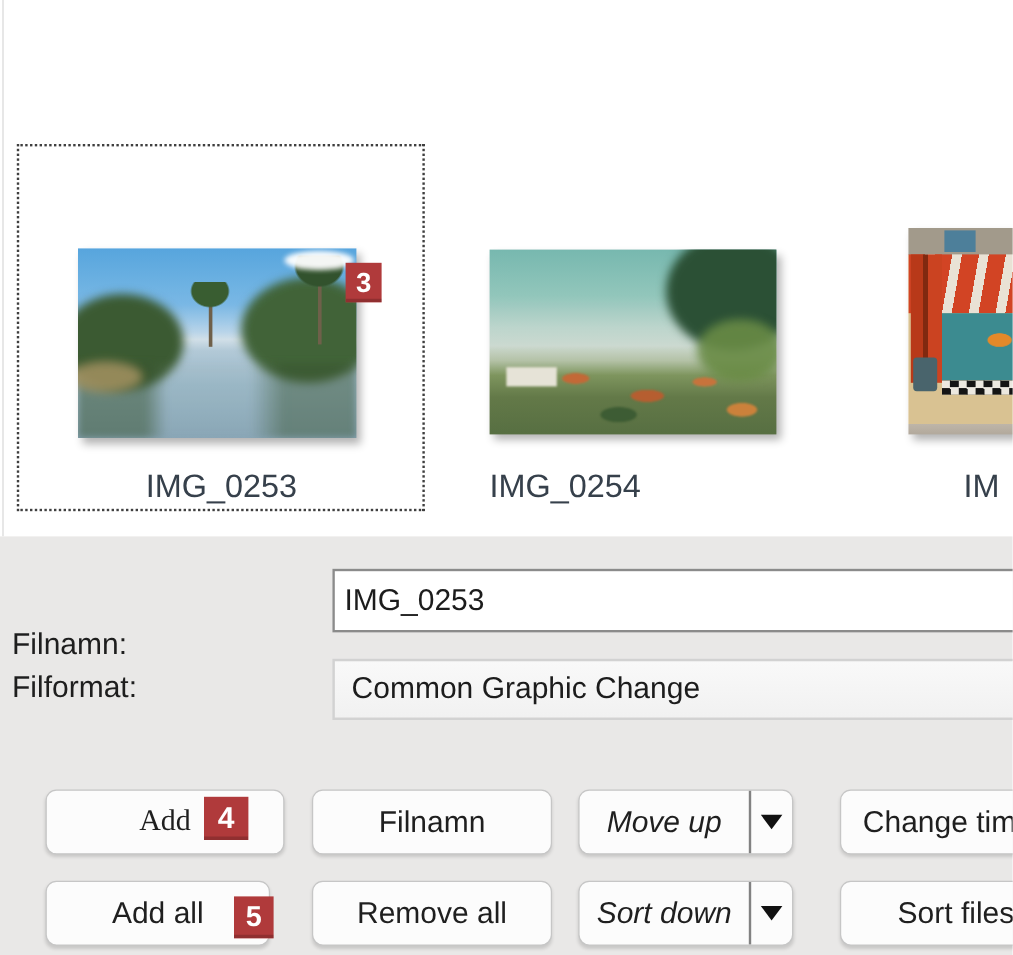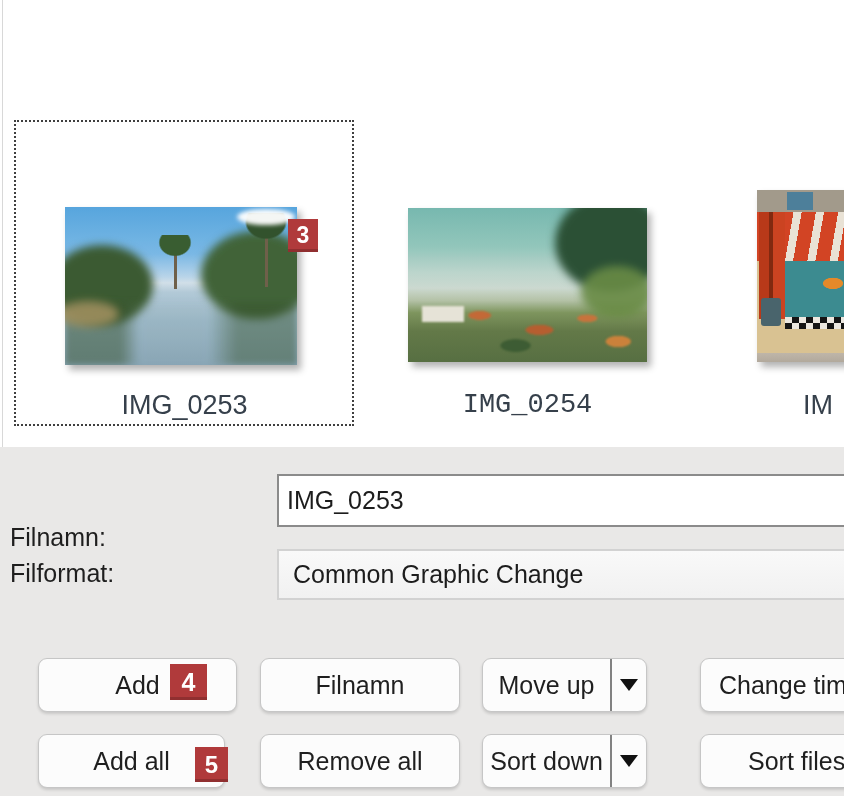--- a/index.html
+++ b/index.html
@@ -68,21 +68,21 @@
      radial-gradient(ellipse 14px 8px at 60% 62%,#d97b28 0 60%,rgba(217,123,40,0) 66%),
      radial-gradient(ellipse 12px 7px at 82% 30%,#e8a43c 0 60%,rgba(232,164,60,0) 66%),
      #3f8a8f;}
   .p3-checker{left:28px;right:0;top:74%;height:7%;
               background:conic-gradient(#151515 25%,#ece8e0 25% 50%,#151515 50% 75%,#ece8e0 75%);
               background-size:14px 12px;}
   .p3-can{left:4px;top:63%;width:20px;height:16%;background:#4a646b;border-radius:3px;}
 
   .flabel{position:absolute;top:390px;font-size:27px;color:#36404b;}
   .flabel.l1{left:14px;width:341px;text-align:center;}
-  .flabel.l2{left:408px;width:239px;text-align:center;font-family:Liberation Mono, monospace;}
+  .flabel.l2{left:408px;width:239px;text-align:left;}
   .flabel.l3{left:803px;}
 
   
   .badge{position:absolute;background:var(--badge-red,#b03a3b);color:#fff;font-weight:bold;
          display:flex;align-items:center;justify-content:center;
          box-shadow:inset 0 -3px 0 rgba(0,0,0,.18);}
   .b3{left:288px;top:219px;width:30px;height:33px;font-size:23px;}
   .b4{left:170px;top:664px;width:37px;height:36px;font-size:25px;}
   .b5{left:195px;top:747px;width:33px;height:35px;font-size:24px;}
 
@@ -101,23 +101,23 @@
   .combo{position:absolute;left:277px;top:549px;width:600px;height:51px;
          border:2px solid #d2d2d2;background:linear-gradient(#f9f9f9,#f1f1f1);
          box-sizing:border-box;font-size:25px;color:#1c1c1c;
          display:flex;align-items:center;padding-left:14px;}
 
   .btn{position:absolute;height:54px;background:#fcfcfc;border:1px solid #c6c6c6;
        border-radius:9px;box-sizing:border-box;box-shadow:0 2px 3px rgba(0,0,0,.14);
        display:flex;align-items:center;justify-content:center;
        font-size:25px;color:#1f1f1f;cursor:default;}
   .row1{top:658px;} .row2{top:734px;}
-  .b-add{left:38px;width:199px;}
+  .b-add{left:38px;width:199px;font-family:Liberation Serif, serif;}
   .b-remove{left:260px;width:200px;}
-  .b-moveup,.b-movedown{left:482px;width:165px;padding:0;}
+  .b-moveup,.b-movedown{left:482px;width:179px;padding:0;font-style:italic;}
   .b-changetime{left:700px;width:235px;justify-content:flex-start;padding-left:18px;}
   .b-addall{left:38px;width:187px;}
   .b-removeall{left:260px;width:200px;}
   .b-sortfiles{left:700px;width:235px;justify-content:flex-start;padding-left:47px;}
 
   .split-main{flex:1;display:flex;align-items:center;justify-content:center;height:100%;}
   .split-arrow{width:36px;height:100%;display:flex;align-items:center;justify-content:center;
                border-left:2px solid #828282;box-sizing:border-box;}
   .tri-down{width:0;height:0;border-left:9px solid transparent;border-right:9px solid transparent;
             border-top:12px solid #111;}

